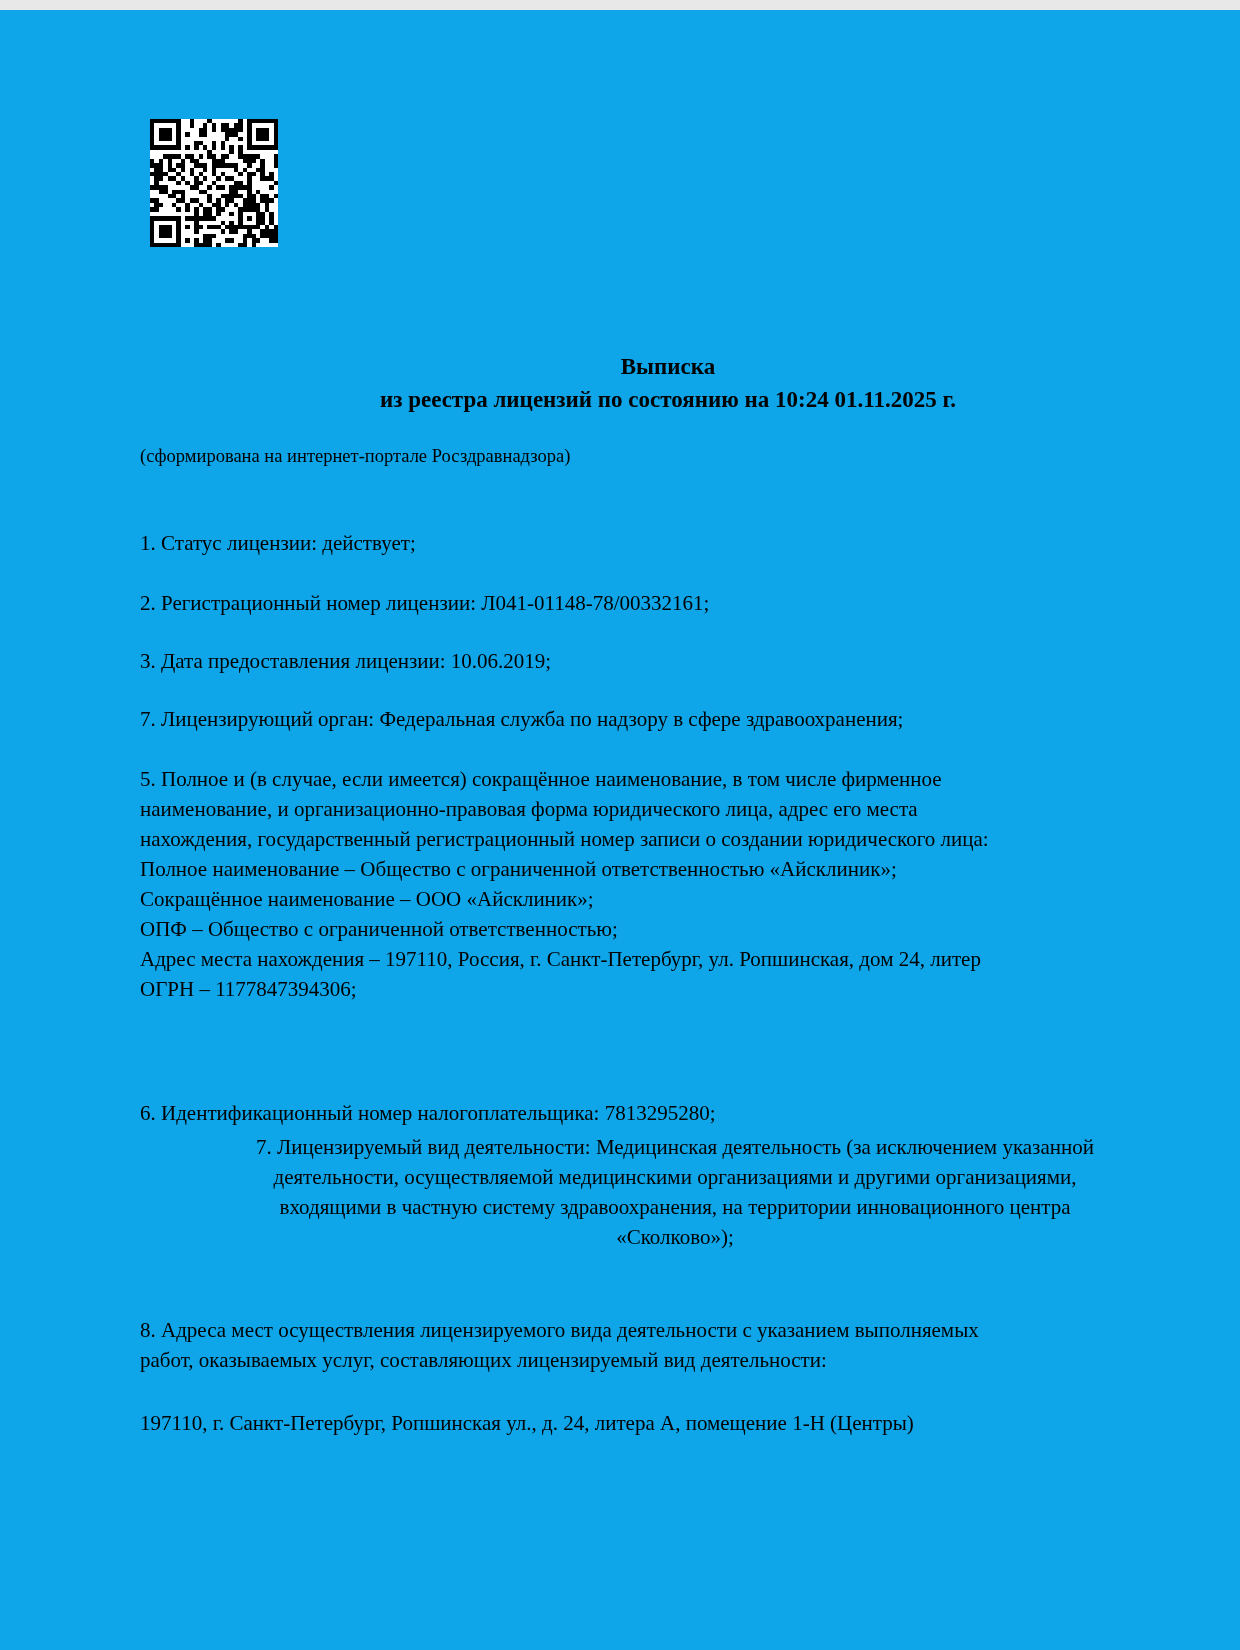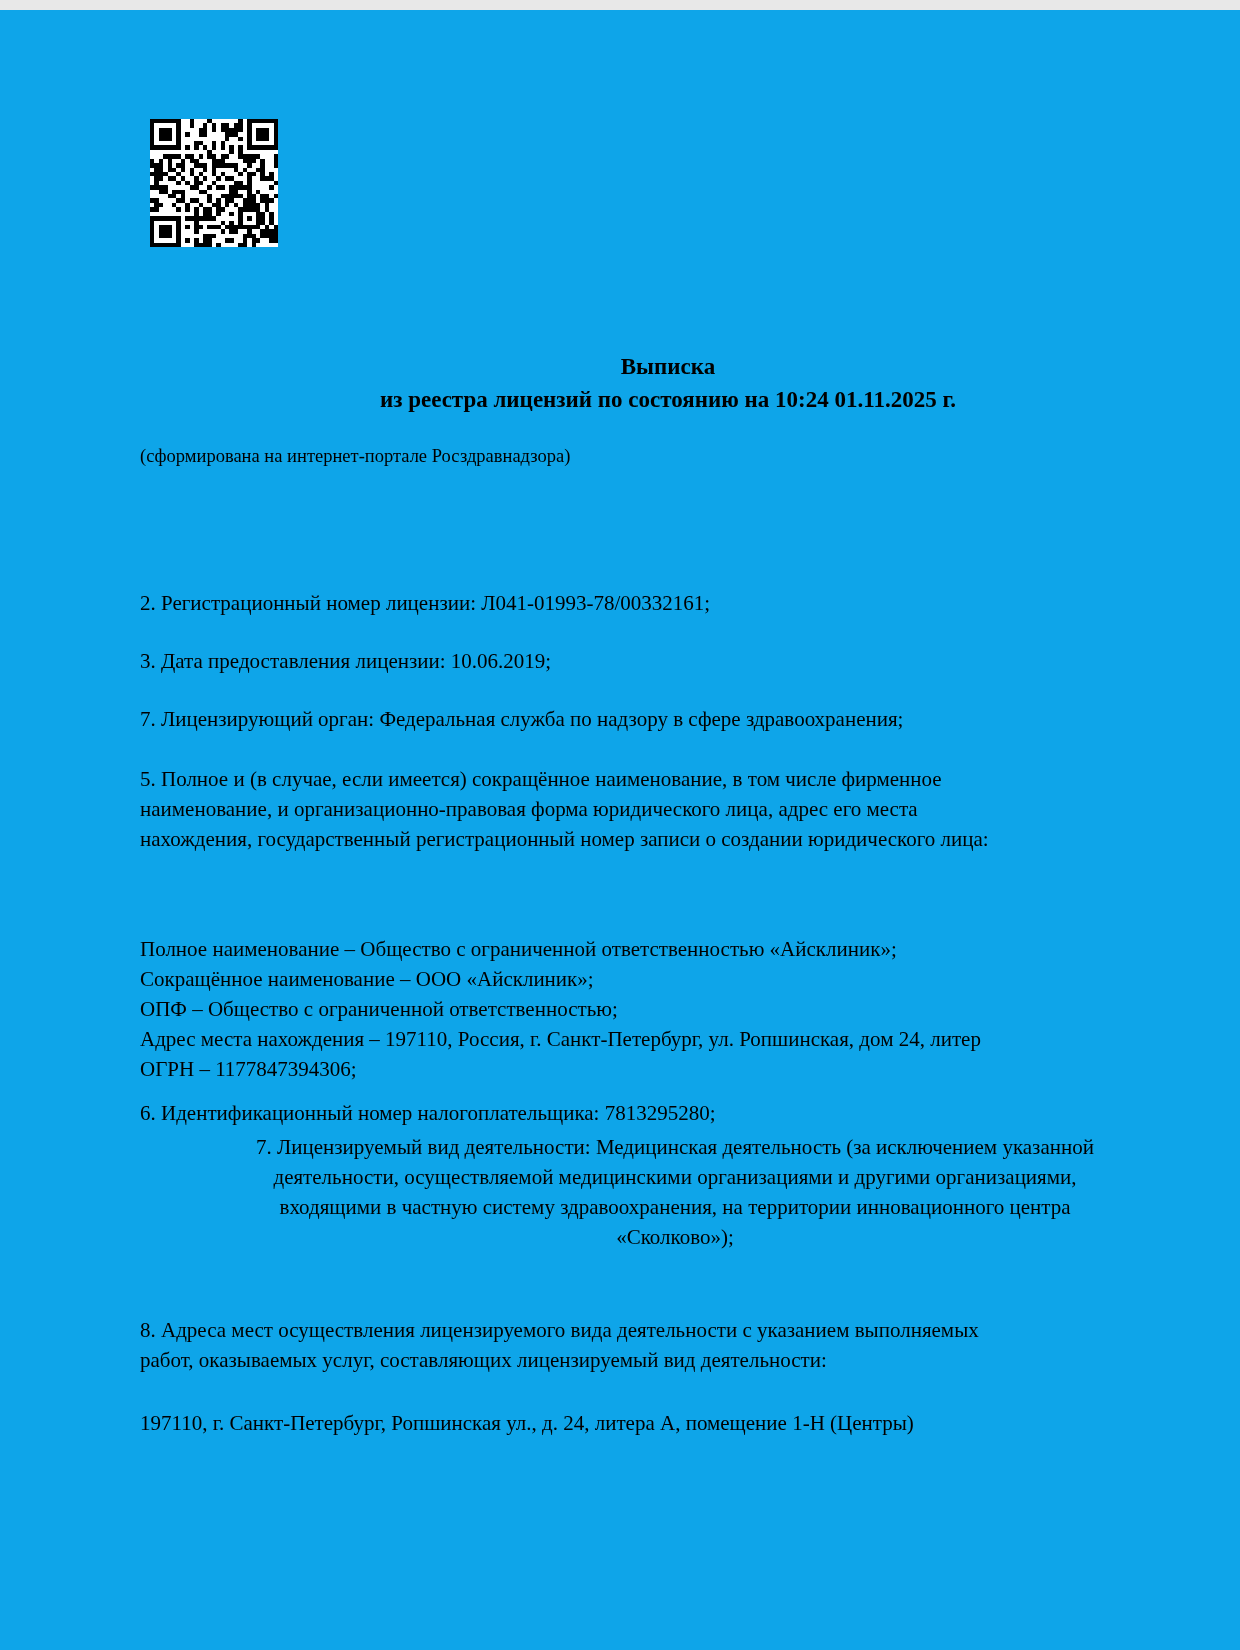--- a/index.html
+++ b/index.html
@@ -47,21 +47,21 @@
     width: 1070px;
     font-size: 21px;
     line-height: 30px;
   }
   .para .line { white-space: nowrap; }
   .p1  { top: 518px; }
   .p2  { top: 578px; }
   .p3  { top: 636px; }
   .p4  { top: 694px; }
   .p5  { top: 754px; }
-  .p5d { top: 924px; }
+  .p5d { top: 844px; }
   .p6  { top: 1088px; }
   .p7  { top: 1122px; text-align: center; }
   .p8  { top: 1305px; }
   .p9  { top: 1398px; }
 </style>
 </head>
 <body>
 
 <div class="page">
 
@@ -476,23 +476,26 @@
       </svg>
     </div>
 
   <div class="title-block">
     <div>Выписка</div>
     <div>из реестра лицензий по состоянию на 10:24 01.11.2025 г.</div>
   </div>
 
   <div class="subtitle">(сформирована на интернет-портале Росздравнадзора)</div>
 
+  <div class="para p1">
+    <div class="line">1. Статус лицензии: действует;</div>
+  </div>
 
   <div class="para p2">
-    <div class="line">2. Регистрационный номер лицензии: Л041-01993-78/00332161;</div>
+    <div class="line">2. Регистрационный номер лицензии: Л041-01148-78/00332161;</div>
   </div>
 
   <div class="para p3">
     <div class="line">3. Дата предоставления лицензии: 10.06.2019;</div>
   </div>
 
   <div class="para p4">
     <div class="line">7. Лицензирующий орган: Федеральная служба по надзору в сфере здравоохранения;</div>
   </div>
 

